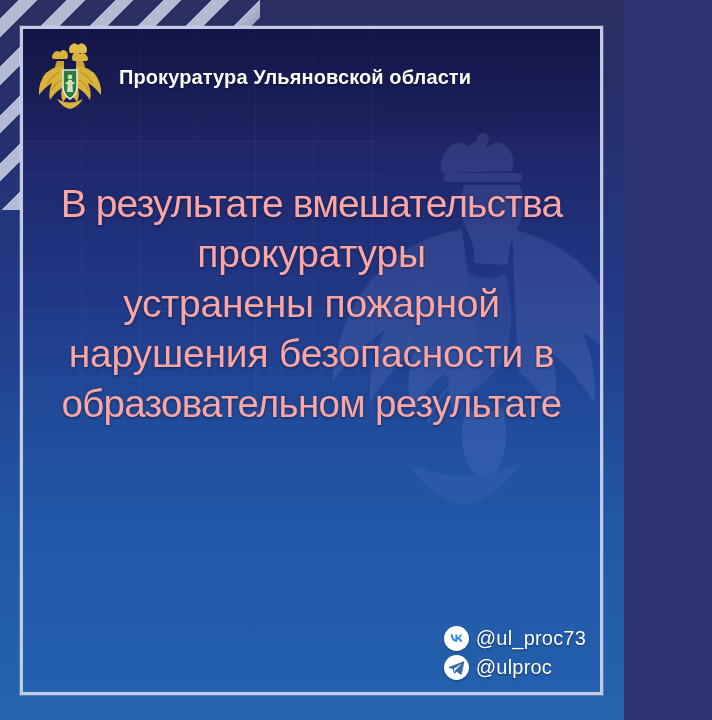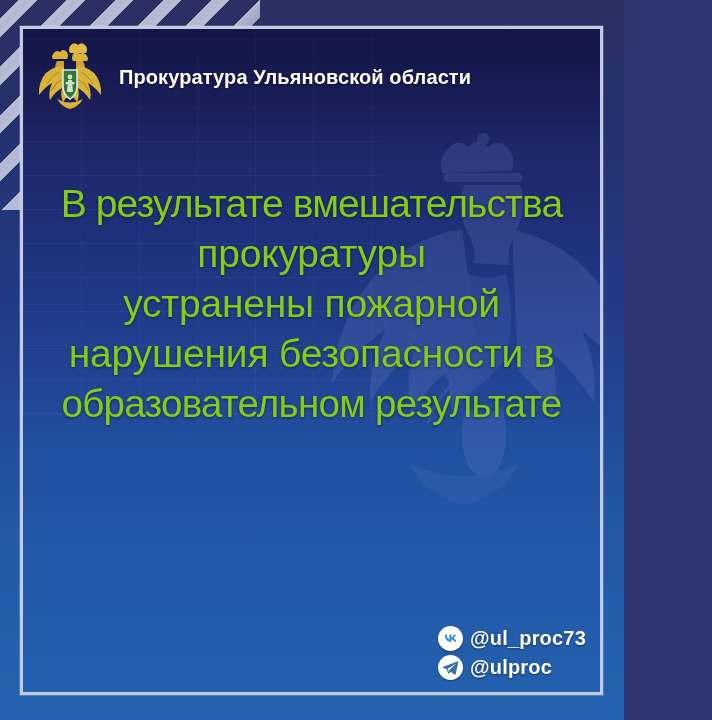--- a/index.html
+++ b/index.html
@@ -124,21 +124,21 @@
   
   .headline {
     position:absolute;
     left:0; right:0; top:150px;
     z-index:5;
     text-align:center;
     padding:0 2px;
   }
   .headline .ln {
     display:block;
-    color:#84cc16;
+    color:#fca5a5;
     font-size:39px;
     line-height:50px;
     font-weight:500;
     letter-spacing:-0.2px;
     white-space:nowrap;
     text-shadow:0 1px 3px rgba(0,0,0,.45);
   }
   .headline .ln.wide { font-size:39px; letter-spacing:-0.9px; }
   .headline .ln.full { font-size:38.5px; letter-spacing:-0.7px; }
 
@@ -156,21 +156,21 @@
     width:25px; height:25px; border-radius:50%;
     background:#ffffff;
     display:flex; align-items:center; justify-content:center;
     flex:0 0 auto;
     box-shadow:0 1px 2px rgba(0,0,0,.35);
   }
   .social-ico svg { display:block; }
   .social-handle {
     color:#ffffff;
     font-size:20px;
-    font-weight:bold;
+    font-weight:normal;
     letter-spacing:.2px;
     text-shadow:0 1px 2px rgba(0,0,0,.5);
   }
 </style>
 </head>
 <body>
 
 <div id="poster">
 
   <div class="backdrop"></div>

